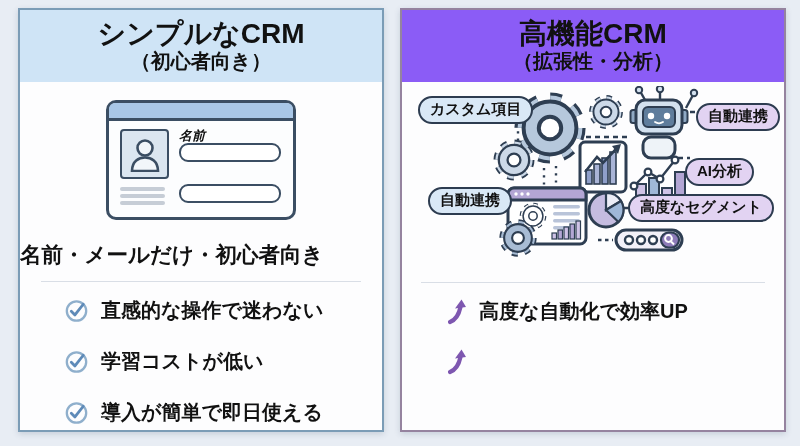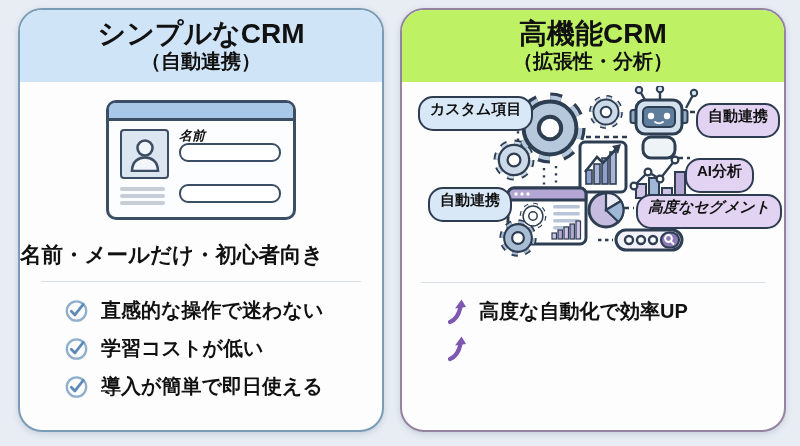--- a/index.html
+++ b/index.html
@@ -2,30 +2,30 @@
 <html><head>
 <meta charset="utf-8">
 <style>
   html,body{margin:0;padding:0;}
   .stage{
     position:relative;width:800px;height:446px;background:#e8edf4;
     font-family:"Liberation Sans",sans-serif;color:#111;overflow:hidden;
   }
   .panel{
     position:absolute;top:8px;height:424px;background:#fdfdfe;
-    border-radius:24px;box-shadow:0 2px 6px rgba(50,70,100,.18);
+    border-radius:0;box-shadow:0 2px 6px rgba(50,70,100,.18);
     box-sizing:border-box;overflow:hidden;
   }
   .panel.left{left:18px;width:366px;border:2px solid #7b9cb6;}
   .panel.right{left:400px;width:386px;border:2px solid #95839f;}
   .panel-header{
     height:72px;display:flex;flex-direction:column;align-items:center;justify-content:center;
   }
   .panel.left .panel-header{background:#cfe4f6;}
-  .panel.right .panel-header{background:#bef264;}
+  .panel.right .panel-header{background:#8b5cf6;}
   .panel-title{font-size:28px;font-weight:800;line-height:1.1;letter-spacing:0;}
   .panel-subtitle{font-size:20px;font-weight:800;line-height:1.2;}
   
   .idcard{
     position:relative;width:184px;height:114px;margin:18px auto 0;
     background:#fcfdfe;border:3px solid #3b4e63;border-radius:10px;
   }
   .idcard-topbar{height:15px;background:#a9c7e7;border-bottom:3px solid #3b4e63;border-radius:6px 6px 0 0;}
   .avatar-box{
     position:absolute;left:11px;top:26px;width:45px;height:46px;
@@ -36,42 +36,42 @@
   .fieldinput{
     position:absolute;left:70px;width:98px;height:15px;background:#fff;
     border:2.5px solid #3b4e63;border-radius:9px;
   }
   .cardline{position:absolute;left:11px;width:45px;height:4px;background:#c6cdd6;border-radius:2px;}
   
   .tagline{margin-top:20px;text-align:left;font-size:21.5px;font-weight:800;}
   .divider{border:none;border-top:1.5px solid #d9dee6;margin:12px auto 0;}
   .panel.left .divider{width:320px;}
   .panel.right .divider{width:344px;}
-  .bullets{margin:15px 0 0 44px;display:flex;flex-direction:column;gap:11px;}
+  .bullets{margin:15px 0 0 44px;display:flex;flex-direction:column;gap:24px;}
   .bullet-row{display:flex;align-items:center;gap:12px;font-size:20px;font-weight:800;white-space:nowrap;}
   .bullet-icon{flex:0 0 auto;display:flex;}
   
   .illu{position:relative;height:184px;margin-top:4px;}
   .illu svg.scene{position:absolute;left:0;top:0;}
   .pill{
-    position:absolute;padding:2px 10px 10px;border:2.5px solid #2d3c50;border-radius:15px;
+    position:absolute;padding:2px 10px 3px;border:2.5px solid #2d3c50;border-radius:15px;
     font-size:15px;font-weight:800;white-space:nowrap;background:#fff;line-height:1.25;
   }
   .pill-blue{background:#d9e8f6;}
   .pill-purple{background:#e2d3f2;}
 </style>
 </head>
 <body>
 
 <div class="stage">
 
   <section class="panel left">
     <header class="panel-header">
       <div class="panel-title">シンプルなCRM</div>
-      <div class="panel-subtitle">（自動連携）</div>
+      <div class="panel-subtitle">（初心者向き）</div>
     </header>
 
     <div class="idcard">
       <div class="idcard-topbar"></div>
       <div class="avatar-box">
         <svg width="34" height="36" viewBox="0 0 34 36">
           <circle cx="17" cy="12" r="7.5" fill="#f2f6fa" stroke="#3b4e63" stroke-width="2.6"></circle>
           <path d="M4 35 C4 25 11 21.5 17 21.5 C23 21.5 30 25 30 35 Z" fill="#f2f6fa" stroke="#3b4e63" stroke-width="2.6"></path>
         </svg>
       </div>
@@ -223,21 +223,21 @@
           <rect x="259" y="146.5" width="18" height="15" rx="7.5" fill="#8d7bb8" stroke="#2e3e52" stroke-width="2.2"></rect>
           <circle cx="266.5" cy="152.5" r="3.4" fill="none" stroke="#fff" stroke-width="2"></circle>
           <line x1="269" y1="155.5" x2="272" y2="158.5" stroke="#fff" stroke-width="2"></line>
         </g>
       </svg>
 
       <div class="pill pill-blue" style="left:16px;top:10px;">カスタム項目</div>
       <div class="pill pill-purple" style="right:4px;top:17px;">自動連携</div>
       <div class="pill pill-purple" style="right:30px;top:72px;">AI分析</div>
       <div class="pill pill-blue" style="left:26px;top:101px;">自動連携</div>
-      <div class="pill pill-purple" style="right:2px;top:108px;font-style:italic;">高度なセグメント</div>
+      <div class="pill pill-purple" style="right:10px;top:108px;">高度なセグメント</div>
     </div>
 
     <hr class="divider">
 
     <div class="bullets">
       <div class="bullet-row">
         <span class="bullet-icon">
           <svg width="21" height="26" viewBox="0 0 21 26">
               <path d="M4 23 C 9.5 21, 13 15, 14.5 8" fill="none" stroke="#7e57b0" stroke-width="4.2" stroke-linecap="round"></path>
               <polygon points="9,9.5 15.5,0.5 20,8" fill="#7e57b0"></polygon>

